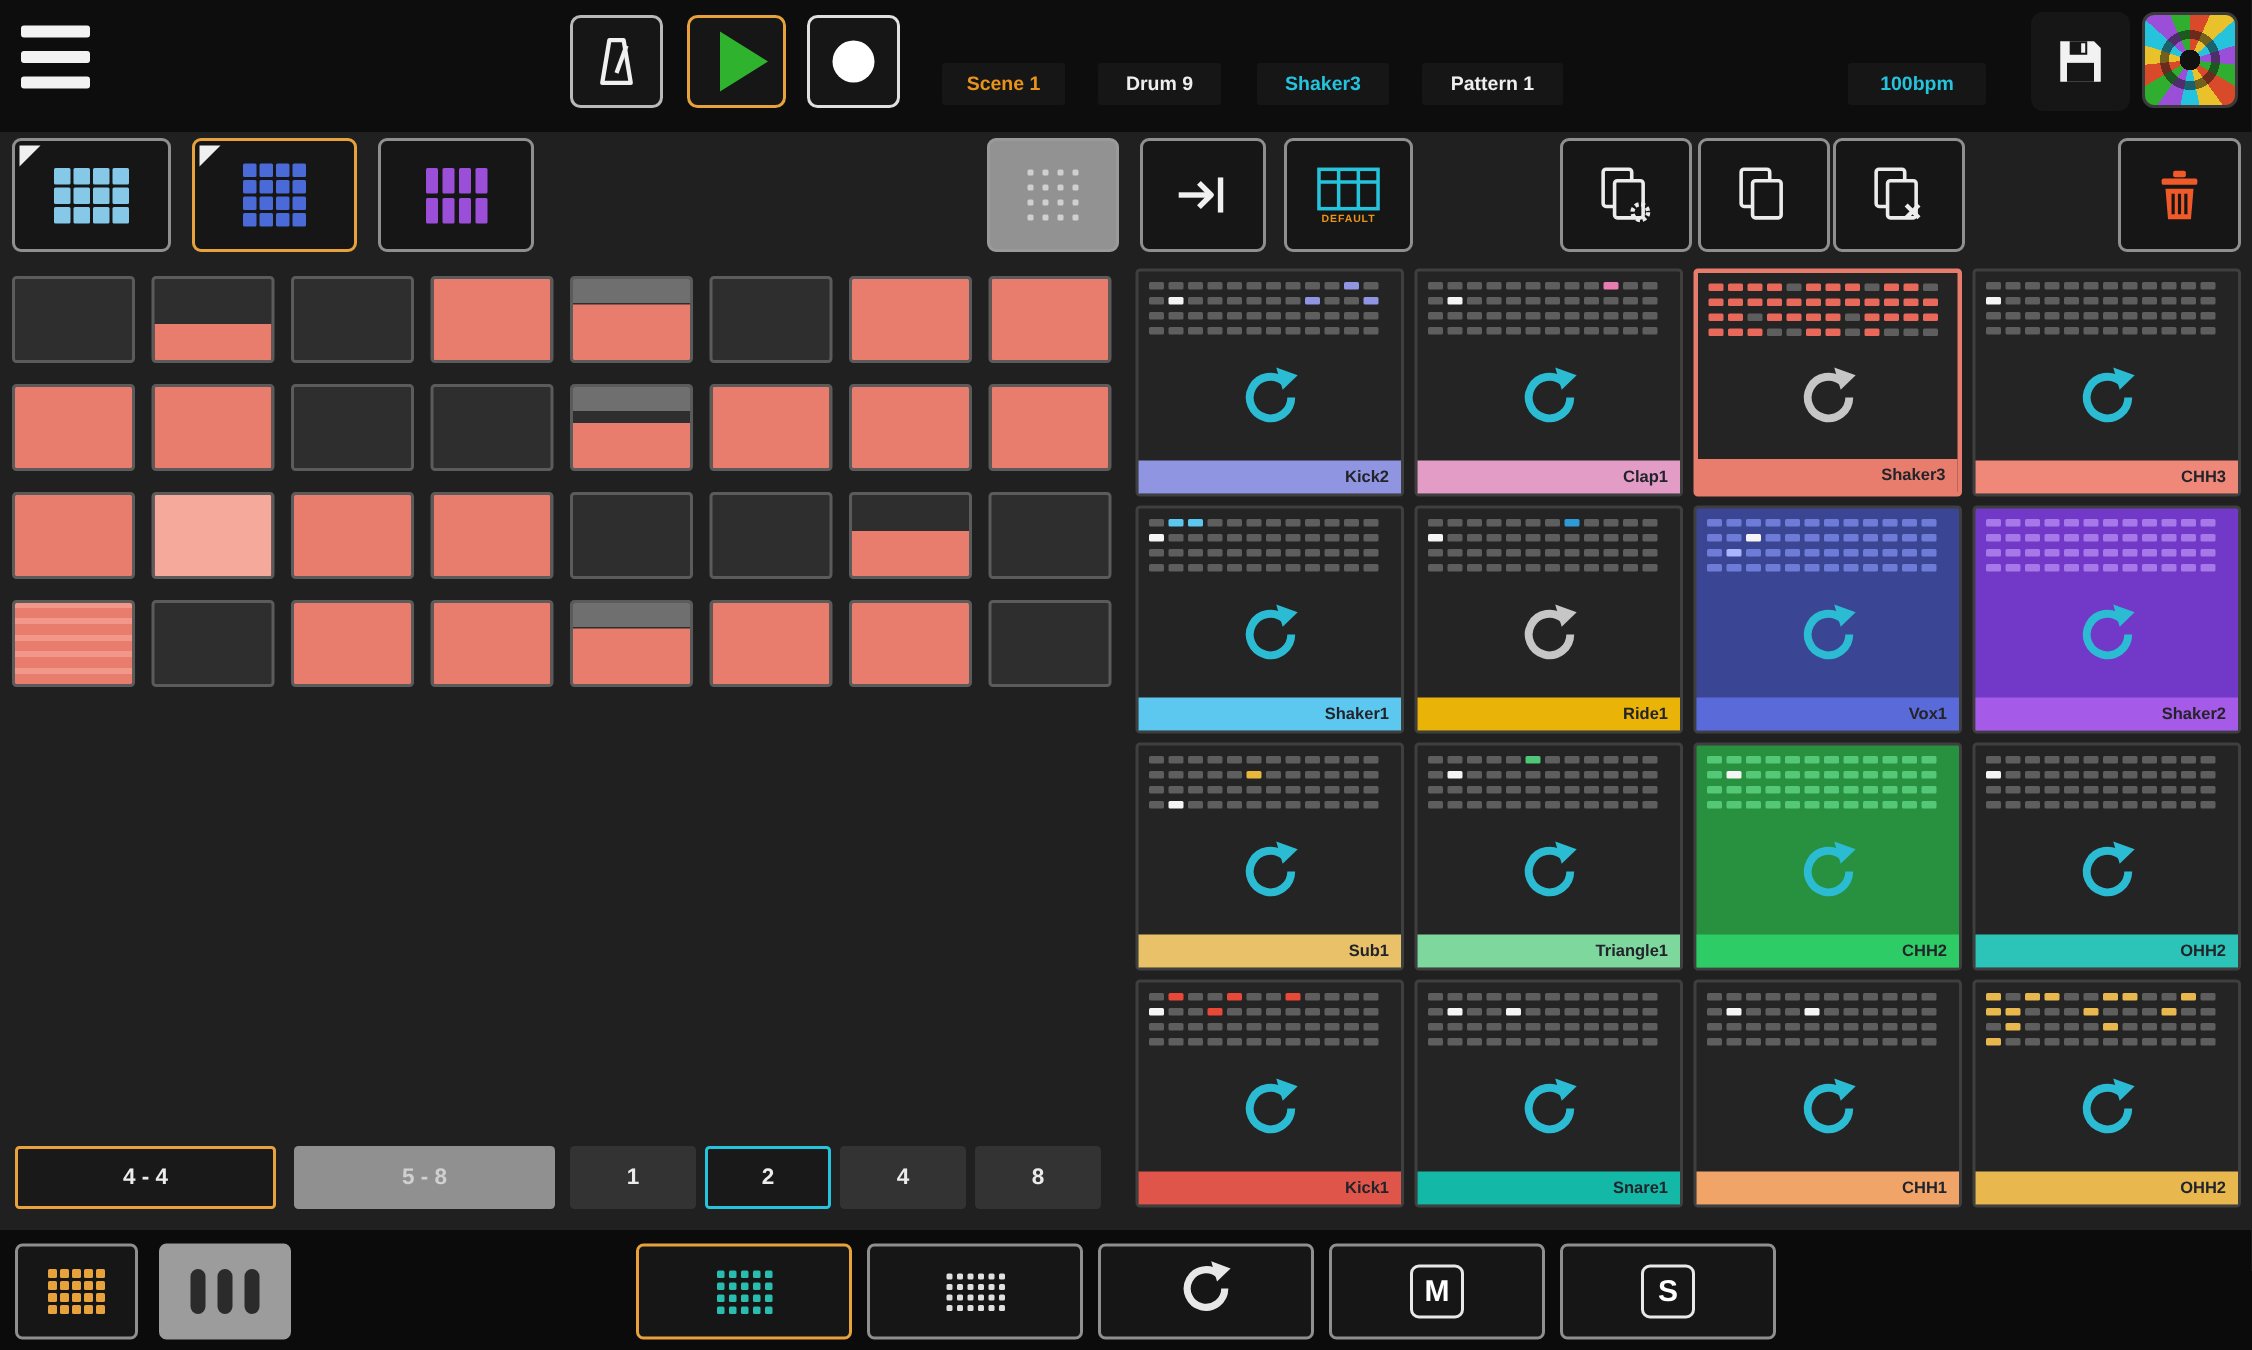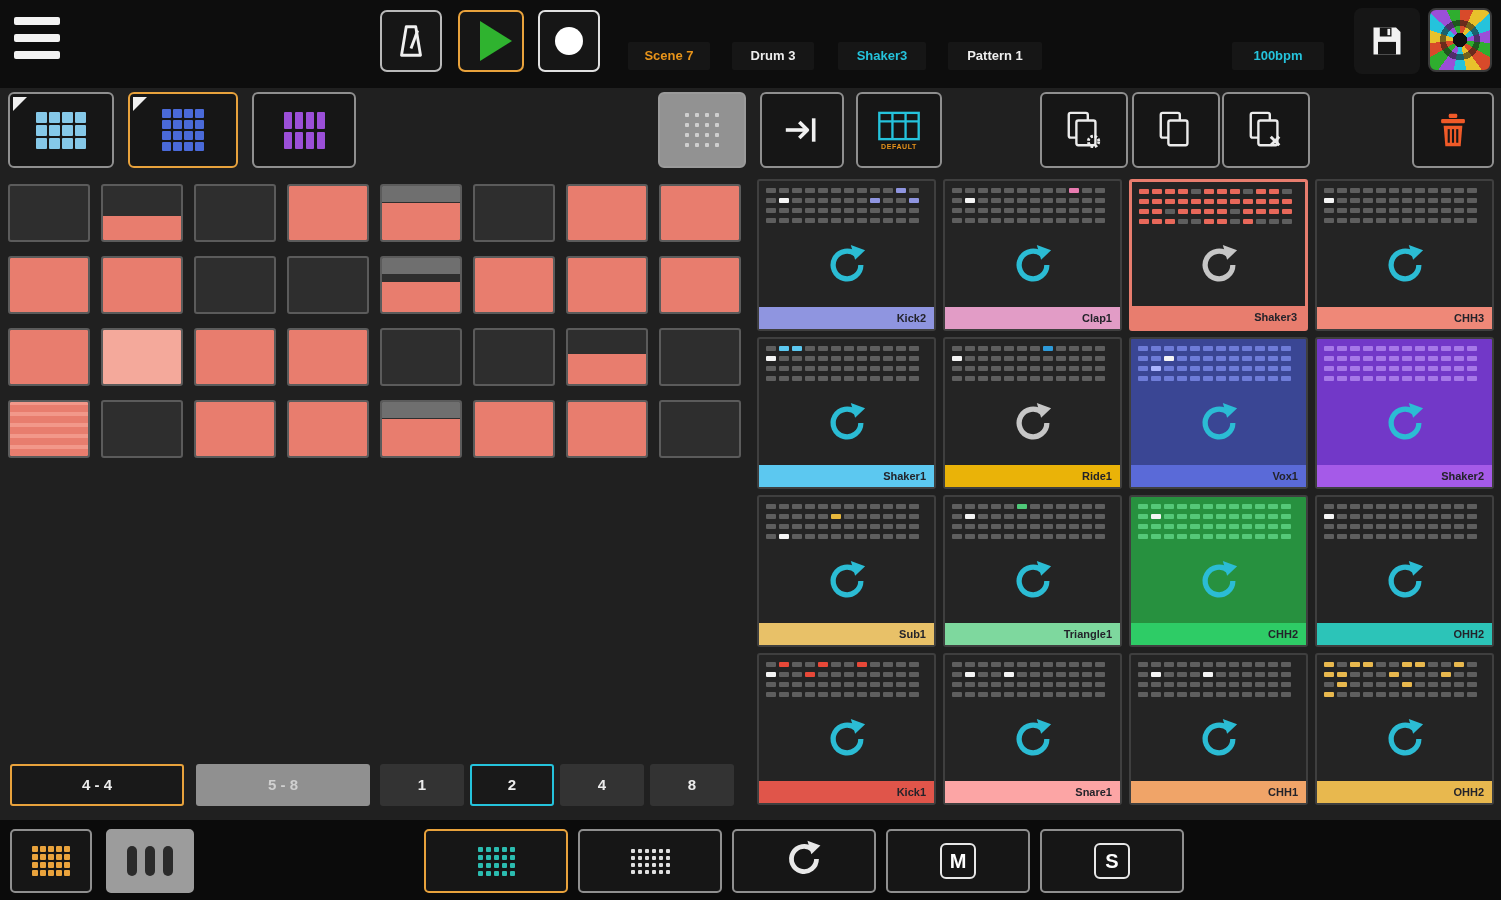--- a/index.html
+++ b/index.html
@@ -106,22 +106,22 @@
         <line x1="20" y1="28" x2="27" y2="9"></line>
     </svg>
   </div>
   <div class="tb-btn play">
       <div class="tri"></div>
     </div>
   <div class="tb-btn record">
       <div class="dot"></div>
     </div>
 
-  <div class="pill scene">Scene 7</div>
-  <div class="pill drum">Drum 3</div>
+  <div class="pill scene">Scene 1</div>
+  <div class="pill drum">Drum 9</div>
   <div class="pill track">Shaker3</div>
   <div class="pill pattern">Pattern 1</div>
   <div class="pill bpm">100bpm</div>
 
   <div class="save">
     <svg viewBox="0 0 40 40" width="36" height="36">
       <path d="M5 5 h25 l5 5 v25 h-30 z" fill="#f2f2f2"></path>
       <rect x="12" y="5" width="13" height="10" fill="#161616"></rect>
       <rect x="20.5" y="6.5" width="3" height="7" fill="#f2f2f2"></rect>
       <rect x="10" y="21" width="20" height="14" fill="#161616"></rect>
@@ -1268,21 +1268,21 @@
           <span class="dash" style="background: rgb(94, 94, 94);"></span>
           <span class="dash" style="background: rgb(94, 94, 94);"></span>
         </div>
       </div>
       <div class="tile-loop">
         <svg viewBox="0 0 44 44">
           <path d="M36.5 22a14.5 14.5 0 1 1-4.6-10.6" fill="none" stroke="#2bbcd4" stroke-width="5.5"></path>
           <polygon points="26,1 41,6.5 30.5,16.5" fill="#2bbcd4"></polygon>
         </svg>
       </div>
-      <div class="tile-label" style="background: #fca5a5; text-align: right;">Snare1</div>
+      <div class="tile-label" style="background: #14b8a6; text-align: right;">Snare1</div>
     </div>
     <div class="tile" style="background: rgb(36, 36, 36);">
       <div class="tile-preview">
         <div class="trow">
           <span class="dash" style="background: rgb(94, 94, 94);"></span>
           <span class="dash" style="background: rgb(94, 94, 94);"></span>
           <span class="dash" style="background: rgb(94, 94, 94);"></span>
           <span class="dash" style="background: rgb(94, 94, 94);"></span>
           <span class="dash" style="background: rgb(94, 94, 94);"></span>
           <span class="dash" style="background: rgb(94, 94, 94);"></span>

